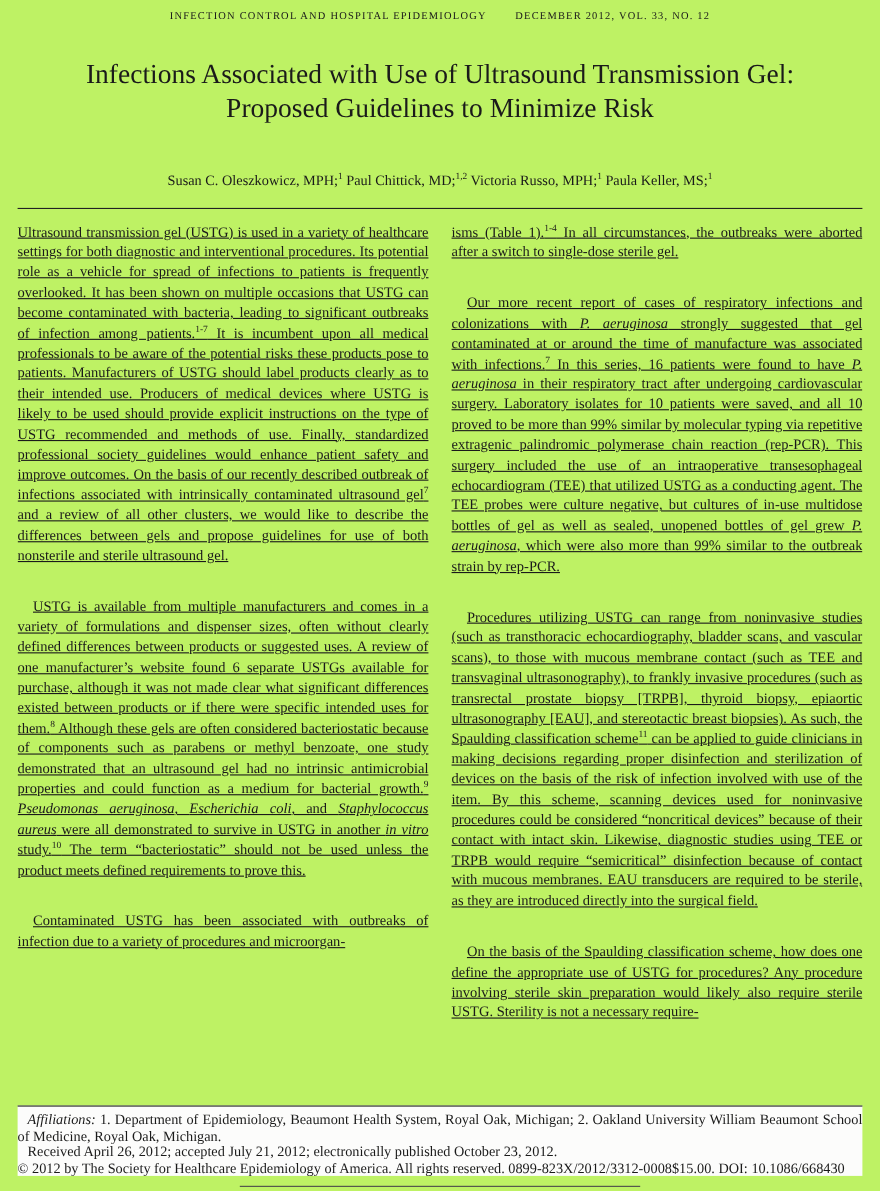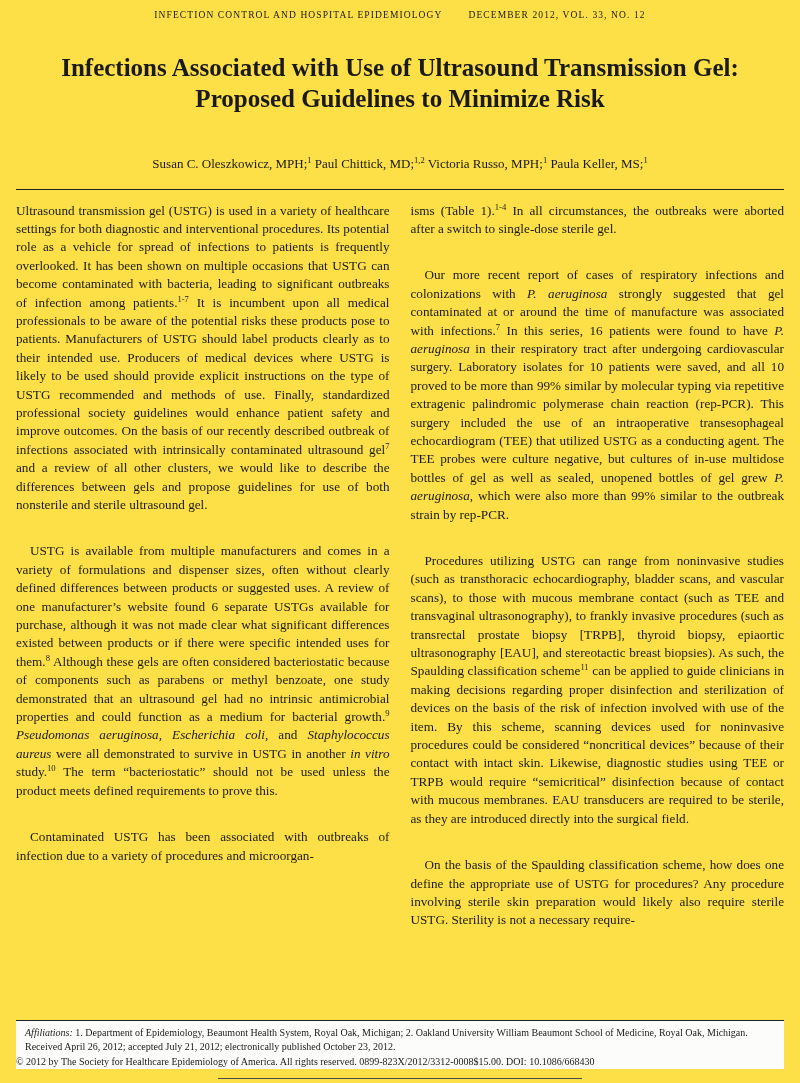--- a/index.html
+++ b/index.html
@@ -8,37 +8,37 @@
     background: #fcfcfb;
     color: #1a1a1a;
     font-family: "Liberation Serif", serif;
   }
   .page {
     position: relative;
     width: 800px; height: 1083px;
     padding: 8px 16px 0;
     box-sizing: border-box;
     overflow: hidden;
-    background: #fde047;
+    background: #bef264;
   }
   .running-head {
     display: flex; justify-content: center; gap: 26px;
     margin-top: 2px;
     font-size: 9.5px; letter-spacing: 1.1px;
     white-space: nowrap;
   }
   .section-label {
     text-align: center;
     margin-top: 22px;
     font-size: 11.5px; letter-spacing: 6px;
   }
   .article-title {
     margin: 32px 0 0;
     text-align: center;
-    font-weight: 700;
+    font-weight: 400;
     font-size: 25px; line-height: 31px;
   }
   .title-line { display: block; }
   .authors {
     margin-top: 40px;
     text-align: center;
     font-size: 13px; line-height: 19.5px;
   }
   .authors sup { font-size: 8.5px; line-height: 0; }
   .rule {
@@ -48,29 +48,29 @@
     height: 0;
   }
   .body-columns {
     display: flex; gap: 21px;
     margin-top: 12px;
     height: 730px; overflow: hidden;
     font-size: 13.2px; line-height: 18.4px;
     text-align: justify;
   }
   .col { flex: 1 1 0; min-width: 0; }
-  .col p { margin: 0; }
+  .col p { margin: 0; text-decoration: underline; }
   .col p.indent { text-indent: 14px; margin-top: 28px; }
   .col sup, .footnotes sup { font-size: 8.6px; line-height: 0; }
   .footnotes {
     position: absolute;
     left: 16px; right: 16px; bottom: 14px;
     border-top: 1.2px solid #222;
     padding-top: 5px;
-    font-size: 10px; line-height: 14.5px;
+    font-size: 13px; line-height: 14.5px;
     text-align: justify;
     background: #fcfcfb;
   }
   .footnotes p { margin: 0; }
   .footnotes p.indent { text-indent: 9px; }
   .bottom-rule {
     position: absolute;
     left: 218px; bottom: 4px;
     width: 364px; height: 0;
     border-top: 1px solid #4a4a4a;

